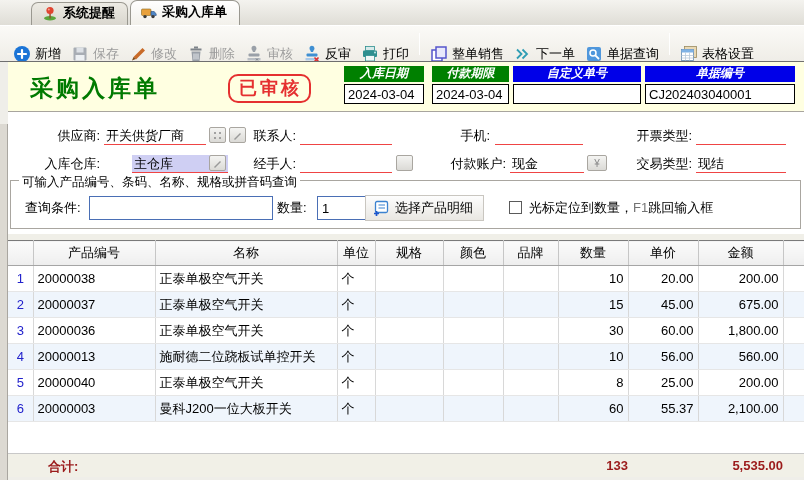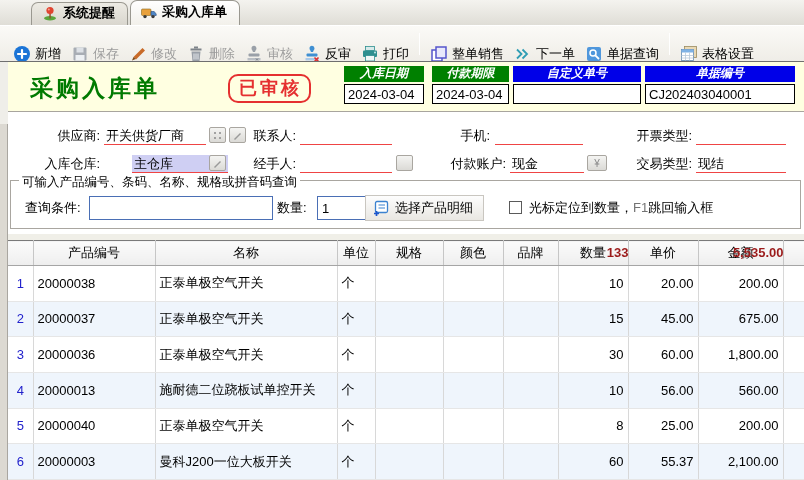--- a/index.html
+++ b/index.html
@@ -49,21 +49,21 @@
   .qrow { position:absolute; left:0; right:0; top:14px; height:28px; }
   .qrow .ql { position:absolute; line-height:26px; }
   .qinput { position:absolute; height:24px; border:1px solid #4A6FB5; font:13px "Liberation Sans","DejaVu Sans",sans-serif; padding:0 4px; }
   .selbtn { position:absolute; left:354px; top:0; height:26px; display:flex; align-items:center; gap:6px; padding:0 10px 0 6px; background:linear-gradient(#FDFDFD,#E9E7E2); border:1px solid #C9C6C0; cursor:pointer; }
   .selbtn .icon { width:17px; height:17px; }
   .cbx { position:absolute; left:498px; top:6px; width:13px; height:13px; background:#fff; border:1px solid #5a5a5a; cursor:pointer; }
   .cbl { position:absolute; left:518px; line-height:26px; }
   .cbl .hot { color:#737373; }
 
   
-  .gridwrap { margin-left:8px; width:796px; height:246px; background:#F0EFE8; display:flex; flex-direction:row; padding-top:6px; }
+  .gridwrap { margin-left:8px; width:796px; height:246px; background:#F0EFE8; display:flex; flex-direction:column; padding-top:6px; }
   table.grid { border-collapse:collapse; table-layout:fixed; width:796px; background:#fff; }
   table.grid th { height:25px; background:linear-gradient(#FBFBFB,#EEEEEE); border-top:1px solid #7A7A7A; border-bottom:1px solid #A5A5A5; border-right:1px solid #C6C6C6; font-weight:normal; font-size:13px; }
   table.grid td { height:26px; border-right:1px solid #D8D8D8; border-bottom:1px solid #E6E6E6; font-size:13px; padding:0 4px; overflow:hidden; white-space:nowrap; }
   table.grid tr.alt td { background:#EFF5FC; }
   td.num,th.num { text-align:center; color:#2222CC; padding:0; }
   td.rt { text-align:right; padding-right:6px; }
   th.last, td.last { border-right:none; }
   .gridfill { flex:1; background:#fff; }
   .gfooter { position:relative; height:24px; background:#F1F0E7; border-top:1px solid #C8C8C8; color:#9B1B1B; font-weight:bold; }
   .gfooter .tl { position:absolute; left:40px; top:4px; }

